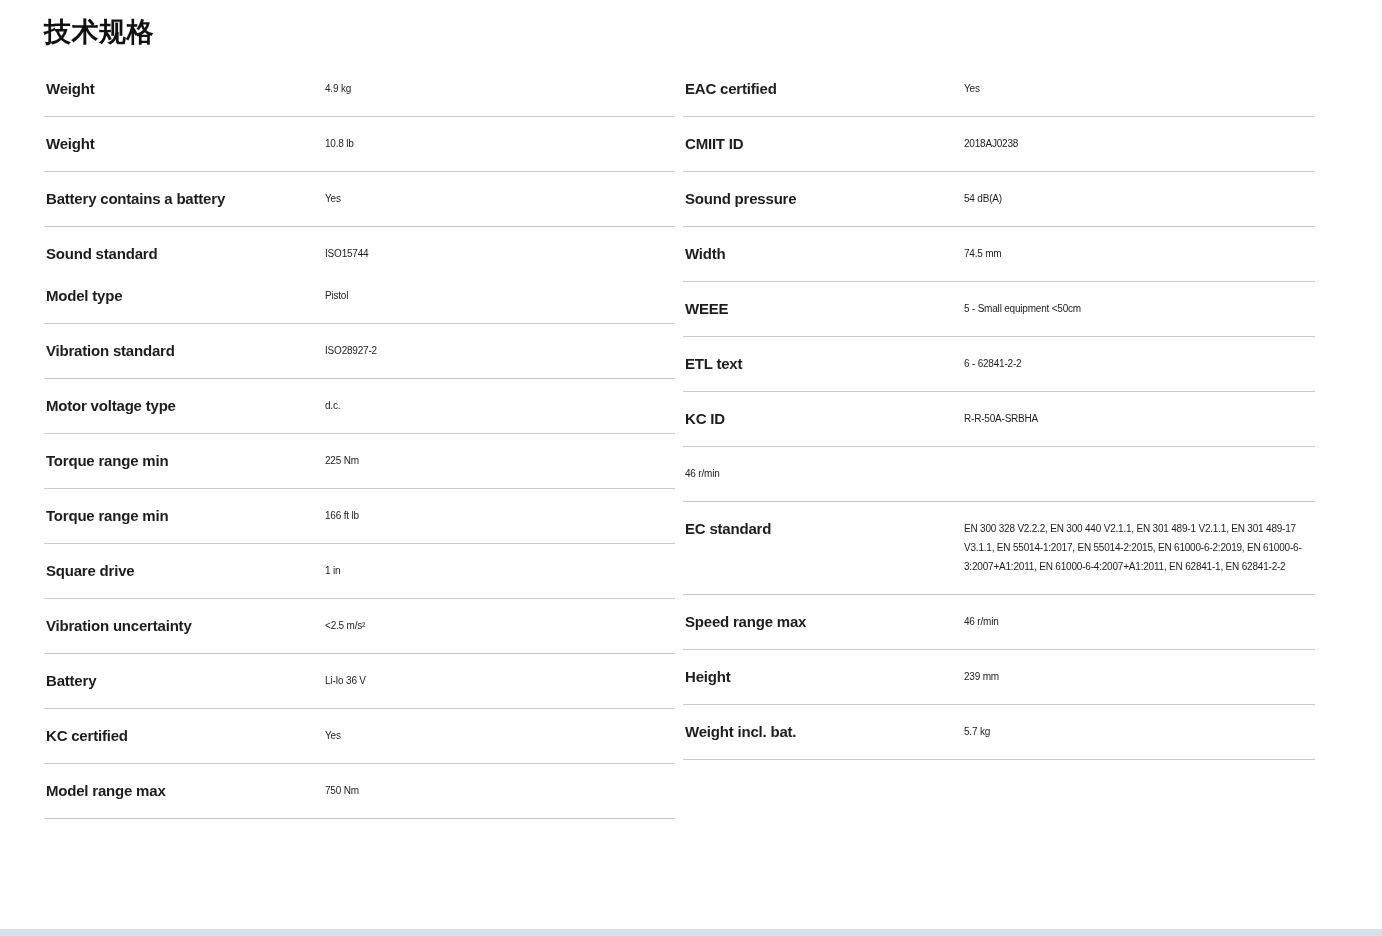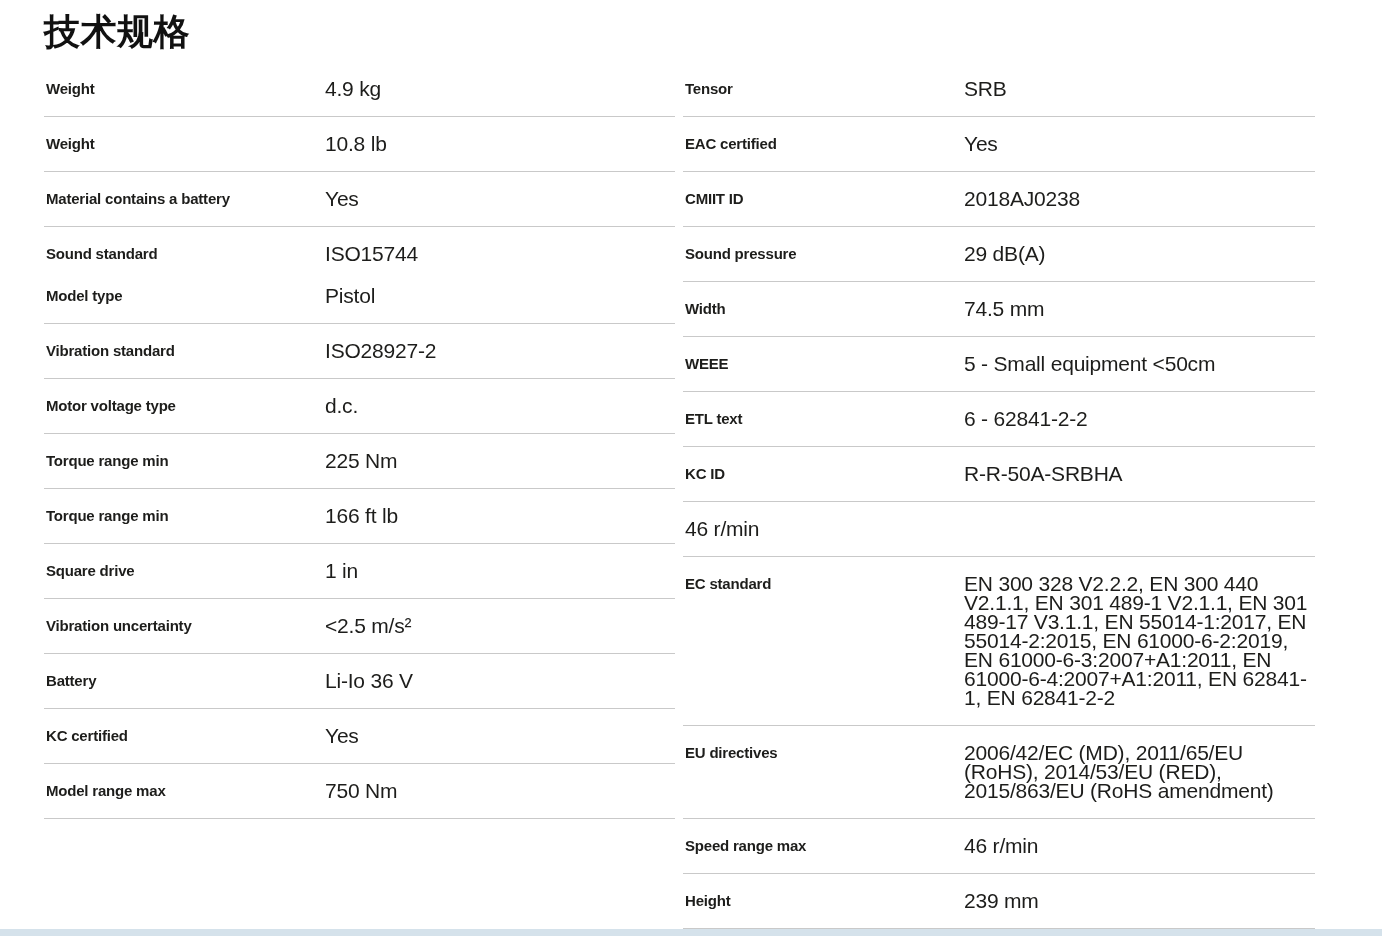--- a/index.html
+++ b/index.html
@@ -9,21 +9,21 @@
     overflow: hidden;
     font-family: "Liberation Sans", sans-serif;
     color: var(--text-color, #1d1d1b);
   }
   .page {
     position: relative;
     width: 1382px; height: 936px;
     padding: 16px 59px 0 44px;
   }
   .page-title {
-    font-size: 36px;
+    font-size: 27px;
     font-weight: 700;
     line-height: 32px;
     letter-spacing: 0.5px;
     color: #111111;
     margin-bottom: 14px;
   }
   .columns {
     display: flex;
     gap: 8px;
     align-items: flex-start;
@@ -45,21 +45,21 @@
   .spec-label {
     flex: 0 0 279px;
     font-size: 15px;
     font-weight: 700;
     line-height: 19px;
     letter-spacing: -0.2px;
     padding-right: 10px;
   }
   .spec-value {
     flex: 1 1 auto;
-    font-size: 21px;
+    font-size: 10px;
     font-weight: 400;
     line-height: 19px;
     letter-spacing: -0.2px;
   }
   .bottom-bar {
     position: absolute;
     left: 0; bottom: 0;
     width: 1382px; height: 7px;
     background: var(--footer-bar-color, #d5e2eb);
   }
@@ -79,21 +79,21 @@
   </div>
         </div>
         <div class="spec-group">
           <div class="spec-row">
     <span class="spec-label">Weight</span>
     <span class="spec-value">10.8 lb</span>
   </div>
         </div>
         <div class="spec-group">
           <div class="spec-row">
-    <span class="spec-label">Material contains a battery</span>
+    <span class="spec-label">Battery contains a battery</span>
     <span class="spec-value">Yes</span>
   </div>
         </div>
         <div class="spec-group">
           <div class="spec-row">
     <span class="spec-label">Sound standard</span>
     <span class="spec-value">ISO15744</span>
   </div>
           <div class="spec-row">
     <span class="spec-label">Model type</span>
@@ -151,40 +151,34 @@
         <div class="spec-group">
           <div class="spec-row">
     <span class="spec-label">Model range max</span>
     <span class="spec-value">750 Nm</span>
   </div>
         </div>
       </section>
     <section class="spec-table right">
         <div class="spec-group">
           <div class="spec-row">
-    <span class="spec-label">Tensor</span>
-    <span class="spec-value">SRB</span>
-  </div>
-        </div>
-        <div class="spec-group">
-          <div class="spec-row">
     <span class="spec-label">EAC certified</span>
     <span class="spec-value">Yes</span>
   </div>
         </div>
         <div class="spec-group">
           <div class="spec-row">
     <span class="spec-label">CMIIT ID</span>
     <span class="spec-value">2018AJ0238</span>
   </div>
         </div>
         <div class="spec-group">
           <div class="spec-row">
     <span class="spec-label">Sound pressure</span>
-    <span class="spec-value">29 dB(A)</span>
+    <span class="spec-value">54 dB(A)</span>
   </div>
         </div>
         <div class="spec-group">
           <div class="spec-row">
     <span class="spec-label">Width</span>
     <span class="spec-value">74.5 mm</span>
   </div>
         </div>
         <div class="spec-group">
           <div class="spec-row">
@@ -210,26 +204,20 @@
   </div>
         </div>
         <div class="spec-group">
           <div class="spec-row">
     <span class="spec-label">EC standard</span>
     <span class="spec-value">EN 300 328 V2.2.2, EN 300 440 V2.1.1, EN 301 489-1 V2.1.1, EN 301 489-17 V3.1.1, EN 55014-1:2017, EN 55014-2:2015, EN 61000-6-2:2019, EN 61000-6-3:2007+A1:2011, EN 61000-6-4:2007+A1:2011, EN 62841-1, EN 62841-2-2</span>
   </div>
         </div>
         <div class="spec-group">
           <div class="spec-row">
-    <span class="spec-label">EU directives</span>
-    <span class="spec-value">2006/42/EC (MD), 2011/65/EU (RoHS), 2014/53/EU (RED), 2015/863/EU (RoHS amendment)</span>
-  </div>
-        </div>
-        <div class="spec-group">
-          <div class="spec-row">
     <span class="spec-label">Speed range max</span>
     <span class="spec-value">46 r/min</span>
   </div>
         </div>
         <div class="spec-group">
           <div class="spec-row">
     <span class="spec-label">Height</span>
     <span class="spec-value">239 mm</span>
   </div>
         </div>

